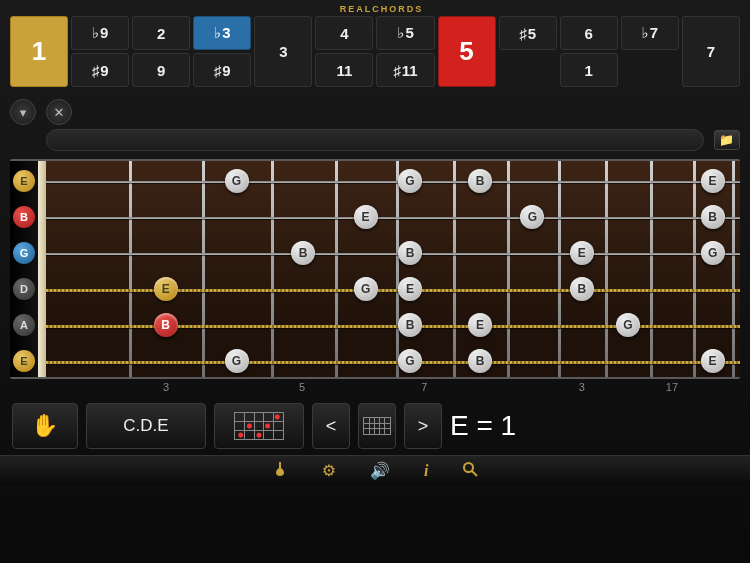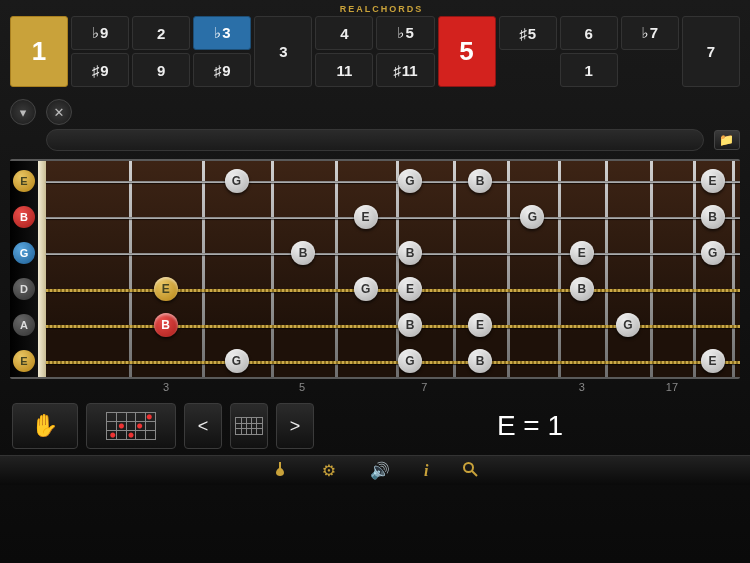--- a/index.html
+++ b/index.html
@@ -59,21 +59,21 @@
     linear-gradient(#888,#888) 20% 0/1px 100% no-repeat,
     linear-gradient(#888,#888) 40% 0/1px 100% no-repeat,
     linear-gradient(#888,#888) 60% 0/1px 100% no-repeat,
     linear-gradient(#888,#888) 80% 0/1px 100% no-repeat; }
   .chart-mini.red-dots::after { content:""; position:absolute; inset:0; background:
     radial-gradient(circle at 12% 85%, #e33 0 2px, transparent 3px),
     radial-gradient(circle at 30% 50%, #e33 0 2px, transparent 3px),
     radial-gradient(circle at 50% 85%, #e33 0 2px, transparent 3px),
     radial-gradient(circle at 68% 50%, #e33 0 2px, transparent 3px),
     radial-gradient(circle at 88% 15%, #e33 0 2px, transparent 3px); }
-  .eq { flex:1; text-align:center; font-size:28px; color:#fff; font-weight:300; }
+  .eq { flex:1; text-align:left; font-size:28px; color:#fff; font-weight:300; }
   
   .footer { height:30px; background:linear-gradient(#222,#0a0a0a); border-top:1px solid #333; display:flex; align-items:center; justify-content:center; gap:34px; }
   .foot-icon { color:#c9a23a; font-size:16px; cursor:pointer; font-style: normal; }
   .foot-icon svg { width:16px; height:16px; fill:#c9a23a; }
 </style>
 </head>
 <body>
 
 <div class="app">
   <div class="app-title">REALCHORDS</div>
@@ -240,20 +240,21 @@
       <span class="fret-num" style="left: 302.086px;">5</span>
       <span class="fret-num" style="left: 424.23px;">7</span>
       <span class="fret-num" style="left: 581.768px;">3</span>
       <span class="fret-num" style="left: 671.988px;">17</span>
     </div>
 
   <div class="bottom">
     <div class="btn hand">
       <span>✋</span>
     </div>
+    <div class="btn wide">C.D.E</div>
     <div class="btn chart">
       <div class="chart-mini red-dots"></div>
     </div>
     <div class="btn nav">&lt;</div>
     <div class="btn nav">
       <div class="chart-mini" style="width:28px;height:18px"></div>
     </div>
     <div class="btn nav">&gt;</div>
     <div class="eq">E = 1</div>
   </div>

